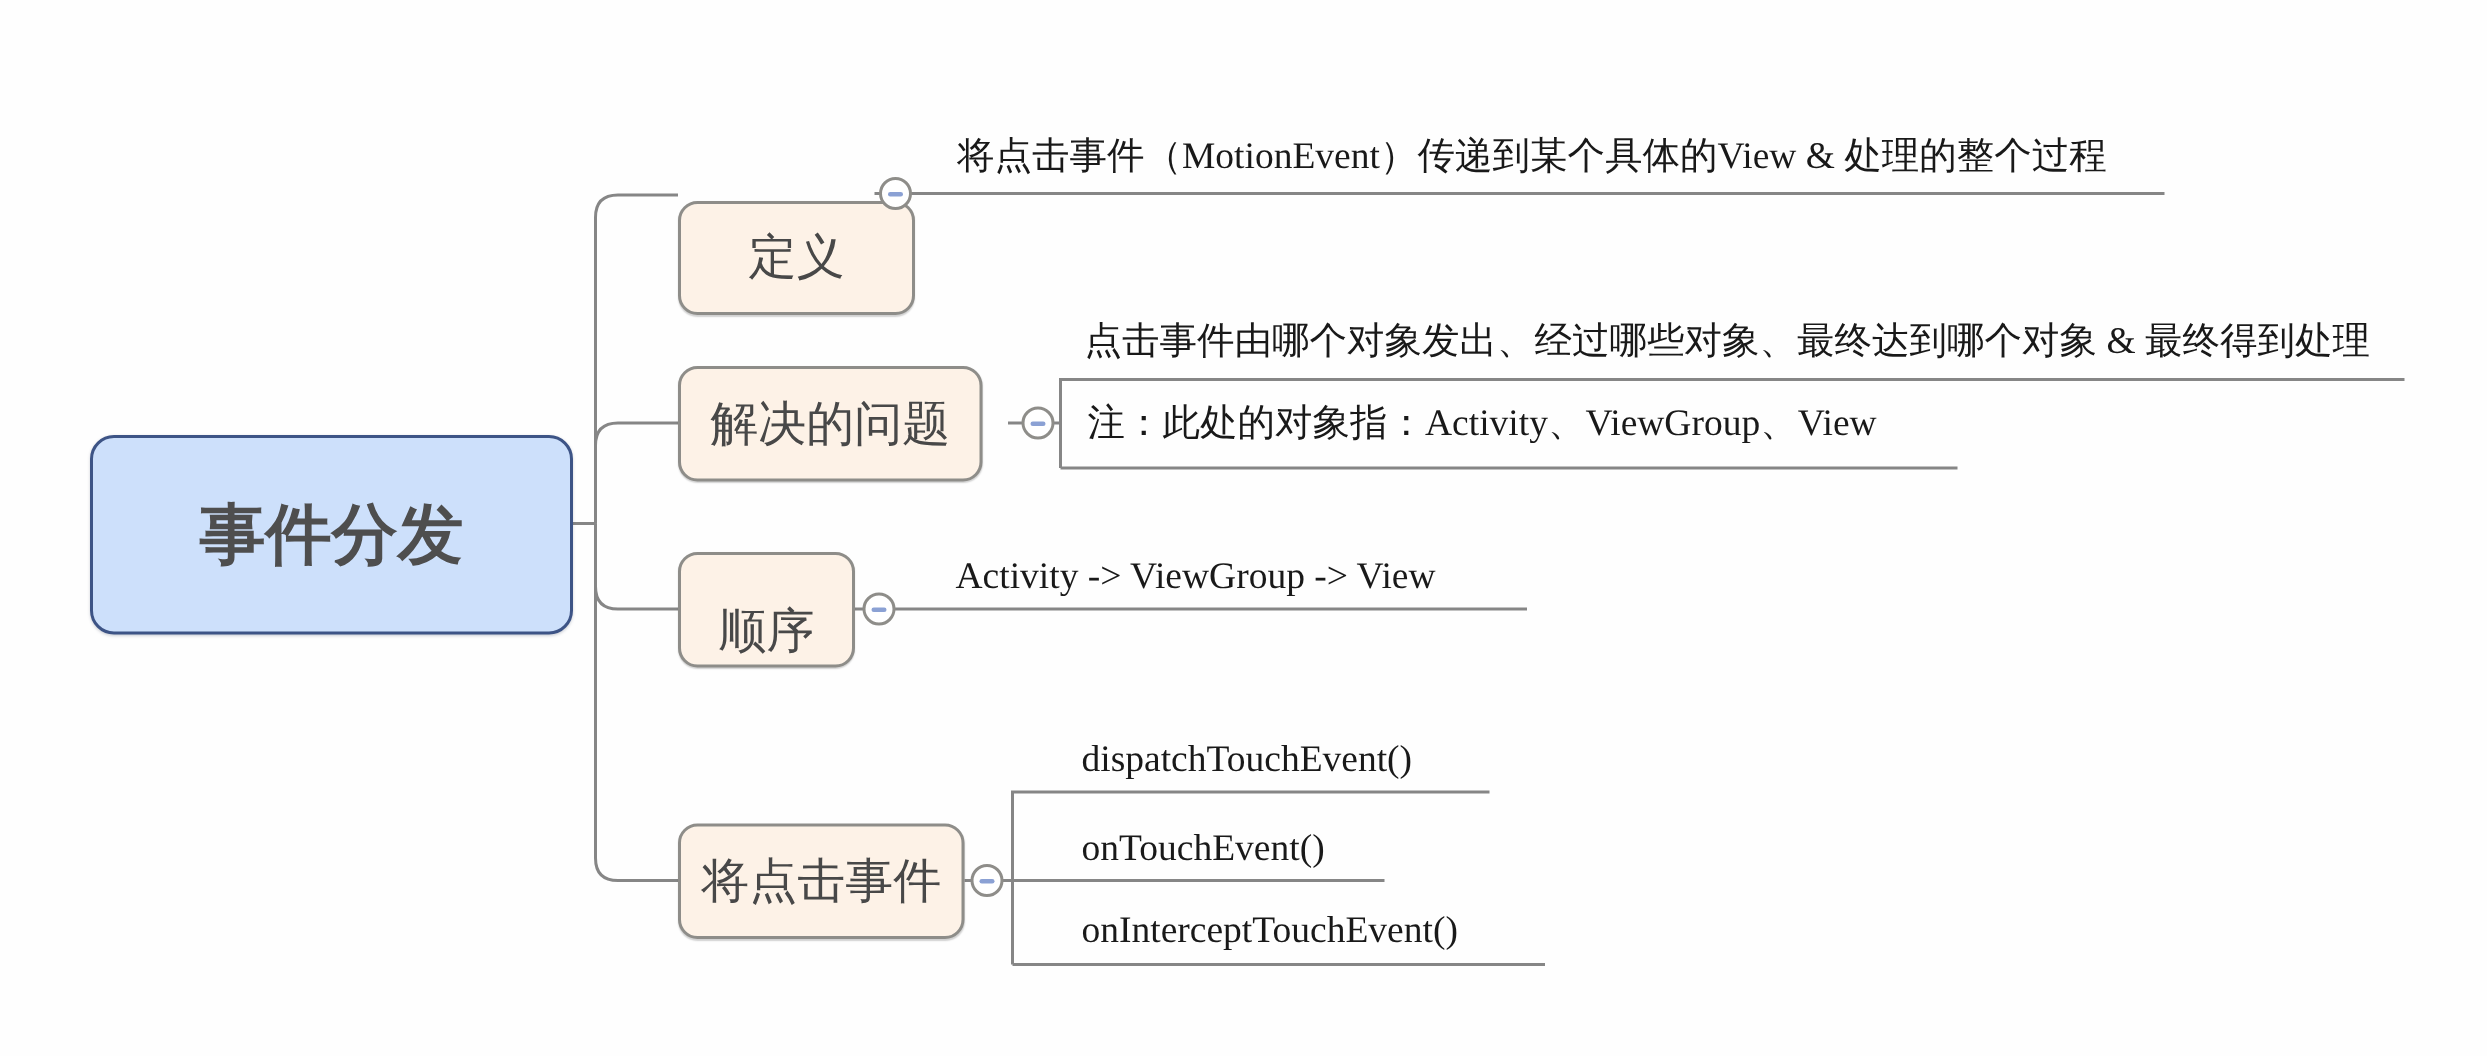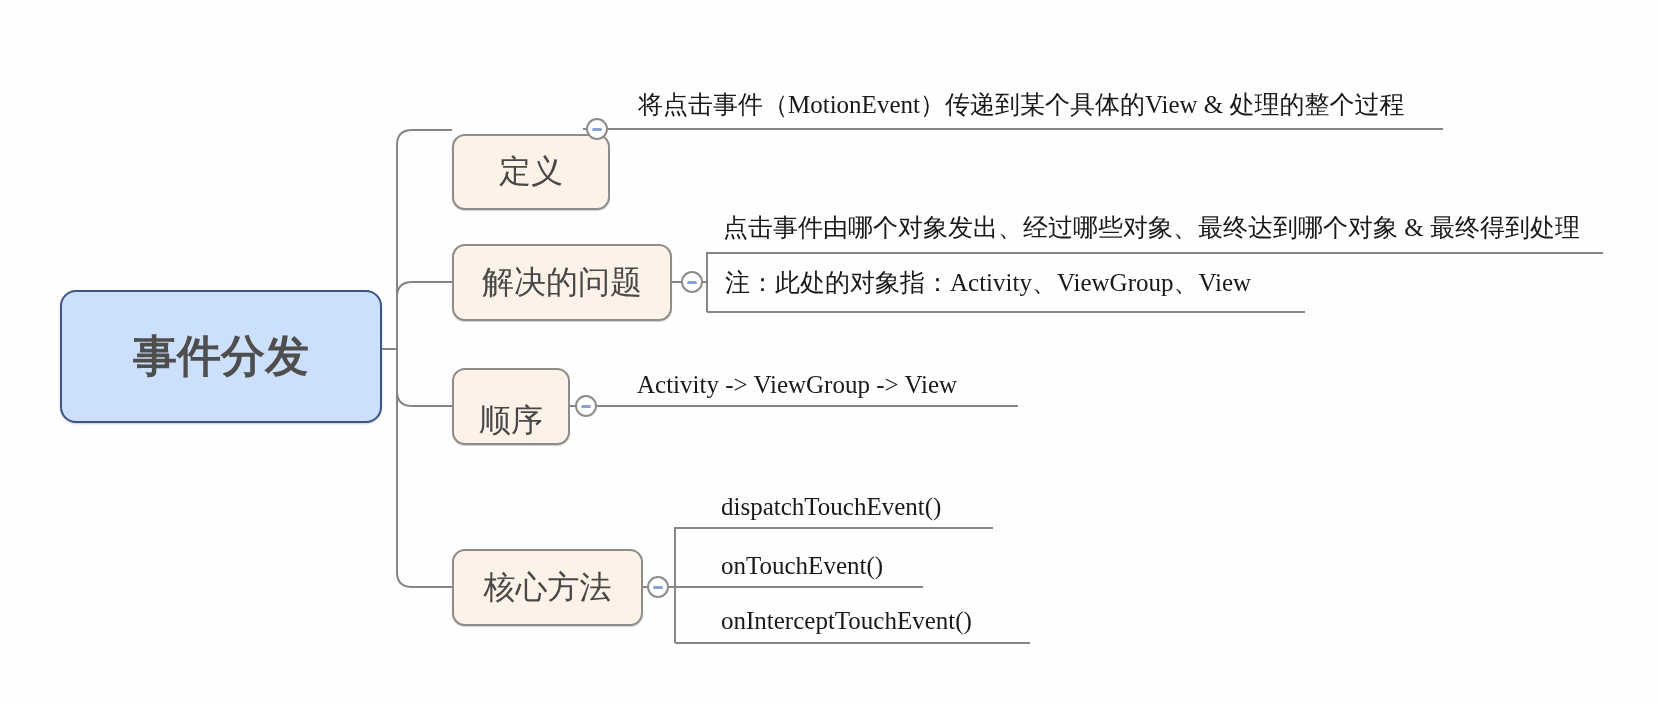--- a/index.html
+++ b/index.html
@@ -14,21 +14,21 @@
     font-size:44px;font-weight:bold;color:#4e4e4e;
     box-sizing:border-box;box-shadow:0 1px 2px rgba(60,70,100,0.25);margin-left:14px;
   }
   .topic{
     position:absolute;background:#fdf2e7;border:2px solid #8e8d89;border-radius:13px;
     display:flex;align-items:center;justify-content:center;
     font-size:32px;color:#484848;box-sizing:border-box;
     box-shadow:0 1px 1px rgba(0,0,0,0.18);white-space:nowrap;
   }
   .t-definition{left:452px;top:92px;width:158px;height:76px;margin-top:42px;}
-  .t-problem{left:452px;top:244px;width:220px;height:77px;text-align:center;}
+  .t-problem{left:452px;top:244px;width:203px;height:77px;text-align:center;}
   .t-order{left:452px;top:368px;width:118px;height:77px;align-items:flex-end;}
   .t-methods{left:452px;top:549px;width:191px;height:77px;}
 
   .leaf{
     position:absolute;font-size:25px;color:#191919;white-space:nowrap;line-height:30px;font-family:Liberation Serif, serif;
   }
   .l-b1c1{left:638px;top:90px;}
   .l-b2c1{left:723px;top:213px;text-align:right;}
   .l-b2c2{left:725px;top:268px;}
   .l-b3c1{left:637px;top:370px;}
@@ -79,21 +79,21 @@
   <div class="topic t-definition">
     <span>定义</span>
   </div>
   <div class="topic t-problem">
     <span>解决的问题</span>
   </div>
   <div class="topic t-order">
     <span>顺序</span>
   </div>
   <div class="topic t-methods">
-    <span>核心方法</span>
+    <span>将点击事件</span>
   </div>
 
   <div class="collapse c-definition">
     <span class="minus"></span>
   </div>
   <div class="collapse c-problem">
     <span class="minus"></span>
   </div>
   <div class="collapse c-order">
     <span class="minus"></span>

